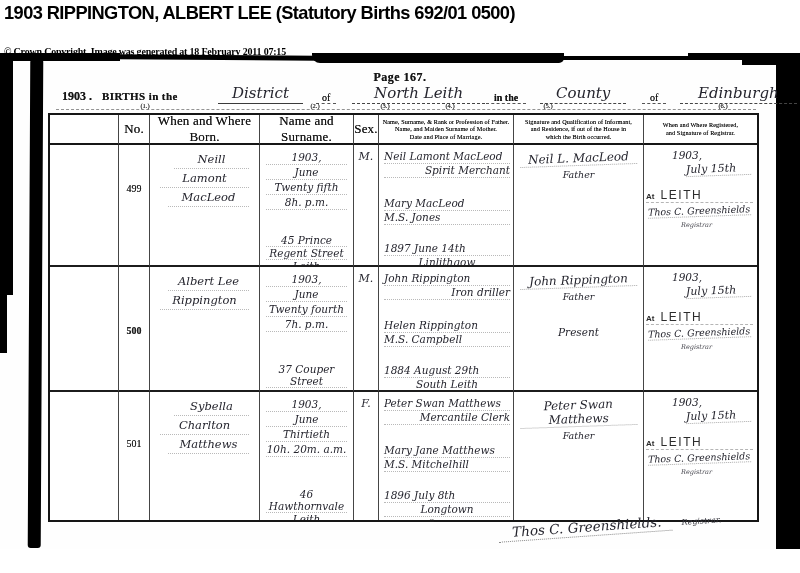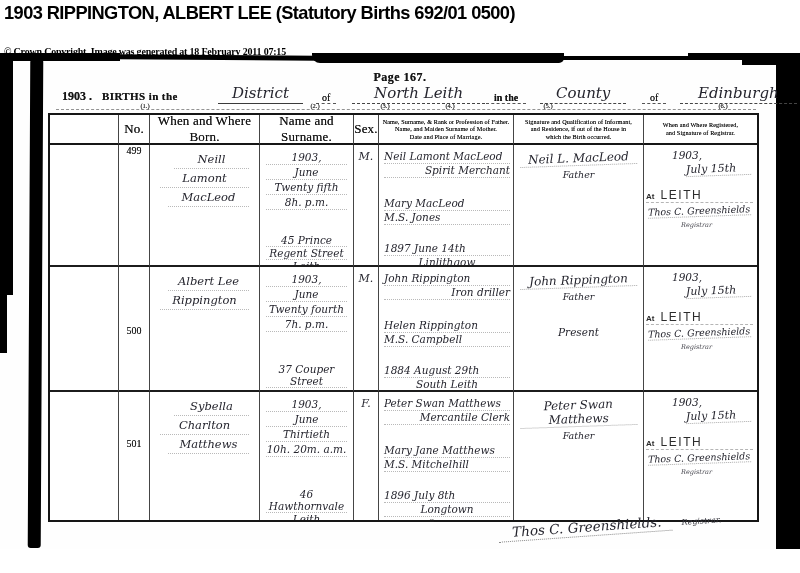--- a/index.html
+++ b/index.html
@@ -58,21 +58,21 @@
         overflow:hidden;box-sizing:border-box;}
   .lc{border-right:none;}
   .hc{border-bottom:2px solid #161616;display:flex;flex-direction:column;justify-content:center;
       align-items:center;text-align:center;padding:1px 2px;}
   .rb{border-bottom:2px solid #1c1c1c;}
   .nb{border-bottom:none;}
   .h1{font-size:13px;letter-spacing:.2px;}
   .h3{font-size:6.2px;line-height:7.6px;letter-spacing:.1px;}
 
   .numcell{text-align:center;font-size:10px;color:#222;}
-  .pt38{} .pt58{padding-top:58px;} .pt46{padding-top:46px;}
+  .pt38{padding-top:38px;} .pt58{padding-top:58px;font-weight:bold;} .pt46{padding-top:46px;}
 
   .ln{display:block;border-bottom:1px dotted rgba(70,70,70,.38);}
   .namecell{padding:5px 6px 0 6px;text-align:center;}
   .namecell .ln{font-size:11.5px;line-height:18px;margin-right:4px;}
   .i18{margin-left:18px;} .i4{margin-left:4px;} .i12{margin-left:12px;}
 
   .borncell{text-align:center;padding-top:5px;}
   .borncell .ln{font-size:10.5px;line-height:14px;margin:0 6px;}
   .addr3{margin-top:24px;} .addr2{margin-top:31px;}
   .addr3 .ln,.addr2 .ln{line-height:12px;font-size:10.5px;}

